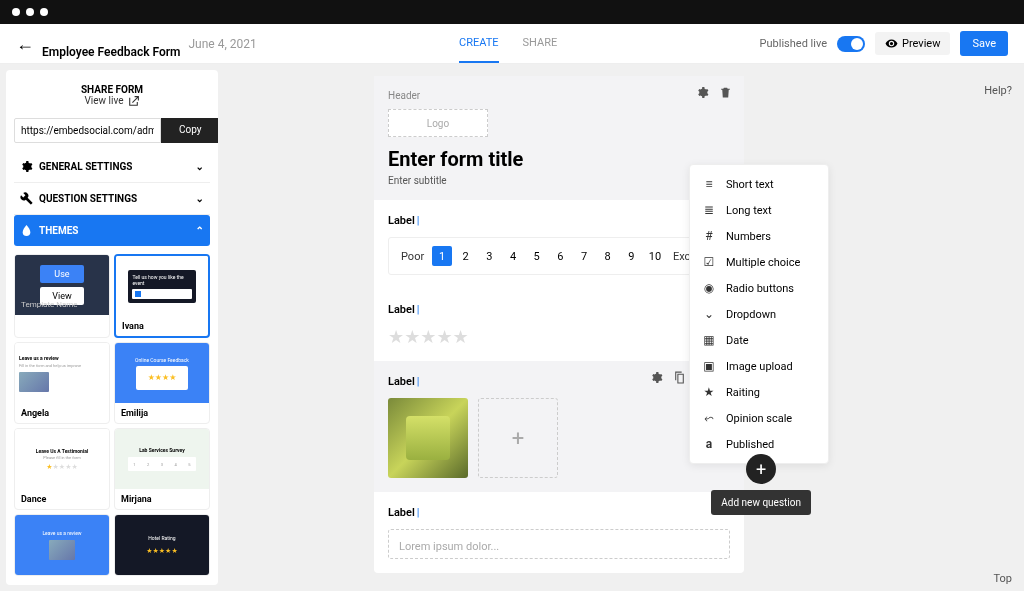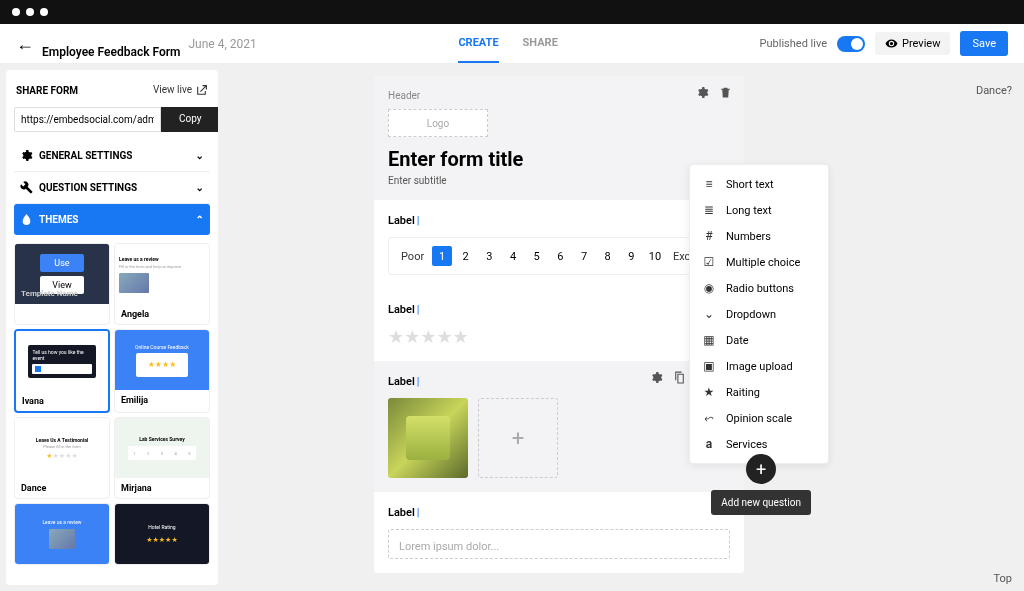--- a/index.html
+++ b/index.html
@@ -6,50 +6,50 @@
     body { background: #f0f0f0; width: 1024px; height: 591px; overflow: hidden; }
     
     .titlebar { height: 24px; background: #111; display: flex; align-items: center; padding-left: 12px; gap: 6px; }
     .dot { width: 8px; height: 8px; border-radius: 50%; background: #fff; }
     
     .topbar { height: 40px; background: #fff; display: flex; align-items: center; padding: 0 16px; border-bottom: 1px solid #eee; }
     .back-arrow { font-size: 18px; margin-right: 8px; cursor: pointer; }
     .form-title { font-size: 12px; font-weight: 600; margin-top: 16px; }
     .form-date { font-size: 12px; color: #999; margin-left: 8px; }
     .nav-tabs { display: flex; gap: 24px; margin: 0 auto; }
-    .nav-tab { font-size: 11px; font-weight: 700; color: #999; padding: 12px 0; cursor: pointer; }
+    .nav-tab { font-size: 11px; font-weight: 400; color: #999; padding: 12px 0; cursor: pointer; }
     .nav-tab.active { color: #1877f2; border-bottom: 2px solid #1877f2; }
     .top-right { display: flex; align-items: center; gap: 10px; }
     .published { font-size: 11px; color: #666; }
     .toggle { width: 28px; height: 16px; background: #1877f2; border-radius: 8px; position: relative; cursor: pointer; }
     .toggle::after { content: ""; position: absolute; right: 2px; top: 2px; width: 12px; height: 12px; background: #fff; border-radius: 50%; }
     .preview-btn { display: flex; align-items: center; gap: 4px; font-size: 11px; background: #f3f3f3; padding: 5px 10px; border-radius: 3px; cursor: pointer; }
     .save-btn { font-size: 11px; background: #1877f2; color: #fff; padding: 6px 12px; border-radius: 3px; cursor: pointer; }
     
     .main { display: flex; height: calc(100% - 64px); }
     
     .sidebar { width: 212px; background: #fff; margin: 6px; border-radius: 4px; padding: 8px; overflow-y: auto; }
-    .share-head { display: flex; justify-content: space-between; align-items: center; padding: 6px 2px; }
+    .share-head { display: flex; justify-content: space-between; align-items: center; padding: 6px 2px; flex-direction: column; }
     .share-title { font-size: 10px; font-weight: 700; }
     .view-live { font-size: 10px; color: #333; display: flex; align-items: flex-start; gap: 3px; cursor: pointer; }
     .share-row { display: flex; margin: 4px 0 8px; }
     .share-input { flex: 1; border: 1px solid #ddd; padding: 6px; font-size: 10px; border-radius: 2px 0 0 2px; }
     .copy-btn { background: #222; color: #fff; padding: 6px 18px; font-size: 10px; border-radius: 0 2px 2px 0; cursor: pointer; }
     .acc-item { display: flex; align-items: center; justify-content: space-between; padding: 9px 6px; border-bottom: 1px solid #eee; cursor: pointer; font-size: 10px; font-weight: 700; }
     .acc-item.themes { background: #1877f2; color: #fff; border-radius: 3px; border: none; }
     .acc-left { display: flex; align-items: center; gap: 6px; }
     .chev { font-size: 10px; }
     
     .themes-grid { display: grid; grid-template-columns: 1fr 1fr; gap: 4px; margin-top: 8px; }
     .theme-card { border: 1px solid #eee; border-radius: 4px; overflow: hidden; cursor: pointer; }
     .theme-card.active { border: 2px solid #1877f2; }
     .theme-prev { height: 60px; position: relative; display: flex; flex-direction: column; align-items: center; justify-content: center; font-size: 5px; padding: 4px; }
     .theme-name { font-size: 9px; font-weight: 700; padding: 5px 6px; }
     .hover-overlay { position: absolute; inset: 0; background: rgba(40,50,70,.85); display: flex; flex-direction: column; align-items: center; justify-content: center; gap: 4px; }
-    .tmpl-label { position: absolute; bottom: 6px; left: 6px; font-size: 8px; color: #ccc; font-weight: 700; }
+    .tmpl-label { position: absolute; bottom: 6px; left: 6px; font-size: 8px; color: #ccc; font-weight: 400; }
     .use-btn { background: #3b82f6; color:#fff; font-size: 9px; padding: 4px 14px; border-radius: 2px; }
     .view-btn { background: #fff; font-size: 9px; padding: 4px 12px; border-radius: 2px; }
     
     .canvas { flex: 1; padding: 12px 150px 12px 150px; overflow-y: auto; position: relative; }
     .help { position: absolute; top: 20px; right: 12px; font-size: 11px; color: #555; }
     .top-link { position: absolute; bottom: 6px; right: 12px; font-size: 11px; color: #555; margin-left: 45px; }
     
     .form-card { background: #fff; border-radius: 4px; overflow: visible; width: 370px; }
     .header-sec { background: #f3f3f5; padding: 14px; position: relative; }
     .header-label { font-size: 10px; color: #888; }
@@ -161,35 +161,35 @@
     <div class="themes-grid">
       <div class="theme-card">
         <div class="theme-prev" style="background:#2b3a5a">
           <div class="hover-overlay">
             <div class="use-btn">Use</div>
             <div class="view-btn">View</div>
           </div>
           <span class="tmpl-label">Template Name</span>
         </div>
       </div>
-      <div class="theme-card">
-        <div class="theme-prev" style="background:#fff;align-items:flex-start">
-            <div style="font-size:5px;font-weight:700;margin-bottom:2px">Leave us a review</div>
-            <div style="font-size:4px;color:#999">Fill in the form and help us improve</div>
-            <div style="width:30px;height:20px;background:linear-gradient(135deg,#8ab,#67a);margin-top:4px;border-radius:1px"></div>
-          </div>
-        <div class="theme-name">Angela</div>
-      </div>
       <div class="theme-card active">
         <div class="theme-prev" style="background:#fff">
             <div style="width:80%;background:#141826;color:#fff;padding:4px;border-radius:2px;font-size:5px">Tell us how you like the event<div style="background:#fff;height:10px;margin-top:3px;border-radius:1px;display:flex;align-items:center;padding:1px">
                 <div style="width:6px;height:6px;background:#1877f2;margin-left:2px"></div>
               </div></div>
           </div>
         <div class="theme-name">Ivana</div>
+      </div>
+      <div class="theme-card">
+        <div class="theme-prev" style="background:#fff;align-items:flex-start">
+            <div style="font-size:5px;font-weight:700;margin-bottom:2px">Leave us a review</div>
+            <div style="font-size:4px;color:#999">Fill in the form and help us improve</div>
+            <div style="width:30px;height:20px;background:linear-gradient(135deg,#8ab,#67a);margin-top:4px;border-radius:1px"></div>
+          </div>
+        <div class="theme-name">Angela</div>
       </div>
       <div class="theme-card">
         <div class="theme-prev" style="background:#3b82f6;color:#fff">Online Course Feedback<div style="background:#fff;width:60%;height:24px;margin-top:3px;border-radius:2px;display:flex;align-items:center;justify-content:center">
               <div style="color:#fbbf24;font-size:8px">★★★★</div>
             </div></div>
         <div class="theme-name">Emilija</div>
       </div>
       <div class="theme-card">
         <div class="theme-prev" style="background:#fff">
             <div style="font-size:5px;font-weight:700">Leave Us A Testimonial</div>
@@ -214,21 +214,21 @@
       <div class="theme-card">
         <div class="theme-prev" style="background:#3b82f6;color:#fff;font-size:5px">Leave us a review<div style="width:26px;height:20px;background:linear-gradient(135deg,#8ab,#67a);margin-top:4px;border-radius:1px"></div></div>
       </div>
       <div class="theme-card">
         <div class="theme-prev" style="background:#141826;color:#fff;font-size:5px">Hotel Rating<div style="color:#fbbf24;font-size:7px;margin-top:6px">★★★★★</div></div>
       </div>
     </div>
   </div>
 
   <div class="canvas">
-    <span class="help">Dance?</span>
+    <span class="help">Help?</span>
     <span class="top-link">Top</span>
 
     <div class="form-card" style="position:relative">
       <div class="header-sec">
         <div class="header-label">Header</div>
         <div class="header-actions">
           <svg class="ic" viewBox="0 0 24 24">
               <path fill="currentColor" d="M12 8a4 4 0 100 8 4 4 0 000-8zm8.94 4a8 8 0 00-.14-1.5l2.11-1.65-2-3.46-2.49 1a8 8 0 00-2.6-1.5L15.5 2h-4l-.32 2.89a8 8 0 00-2.6 1.5l-2.49-1-2 3.46L6.2 10.5A8 8 0 006.06 12a8 8 0 00.14 1.5l-2.11 1.65 2 3.46 2.49-1a8 8 0 002.6 1.5L11.5 22h4l.32-2.89a8 8 0 002.6-1.5l2.49 1 2-3.46-2.11-1.65A8 8 0 0020.94 12z"></path>
             </svg>
           <svg class="ic" viewBox="0 0 24 24">
@@ -326,21 +326,21 @@
         <div class="qtype">
             <span class="qicon">★</span>
             <span>Raiting</span>
           </div>
         <div class="qtype">
             <span class="qicon">⬿</span>
             <span>Opinion scale</span>
           </div>
         <div class="qtype">
             <span class="qicon" style="font-weight:700">a</span>
-            <span>Services</span>
+            <span>Published</span>
           </div>
       </div>
 
       <div class="fab-wrap">
         <div class="fab">+</div>
         <div class="fab-tooltip">Add new question</div>
       </div>
     </div>
   </div>
 </div>

